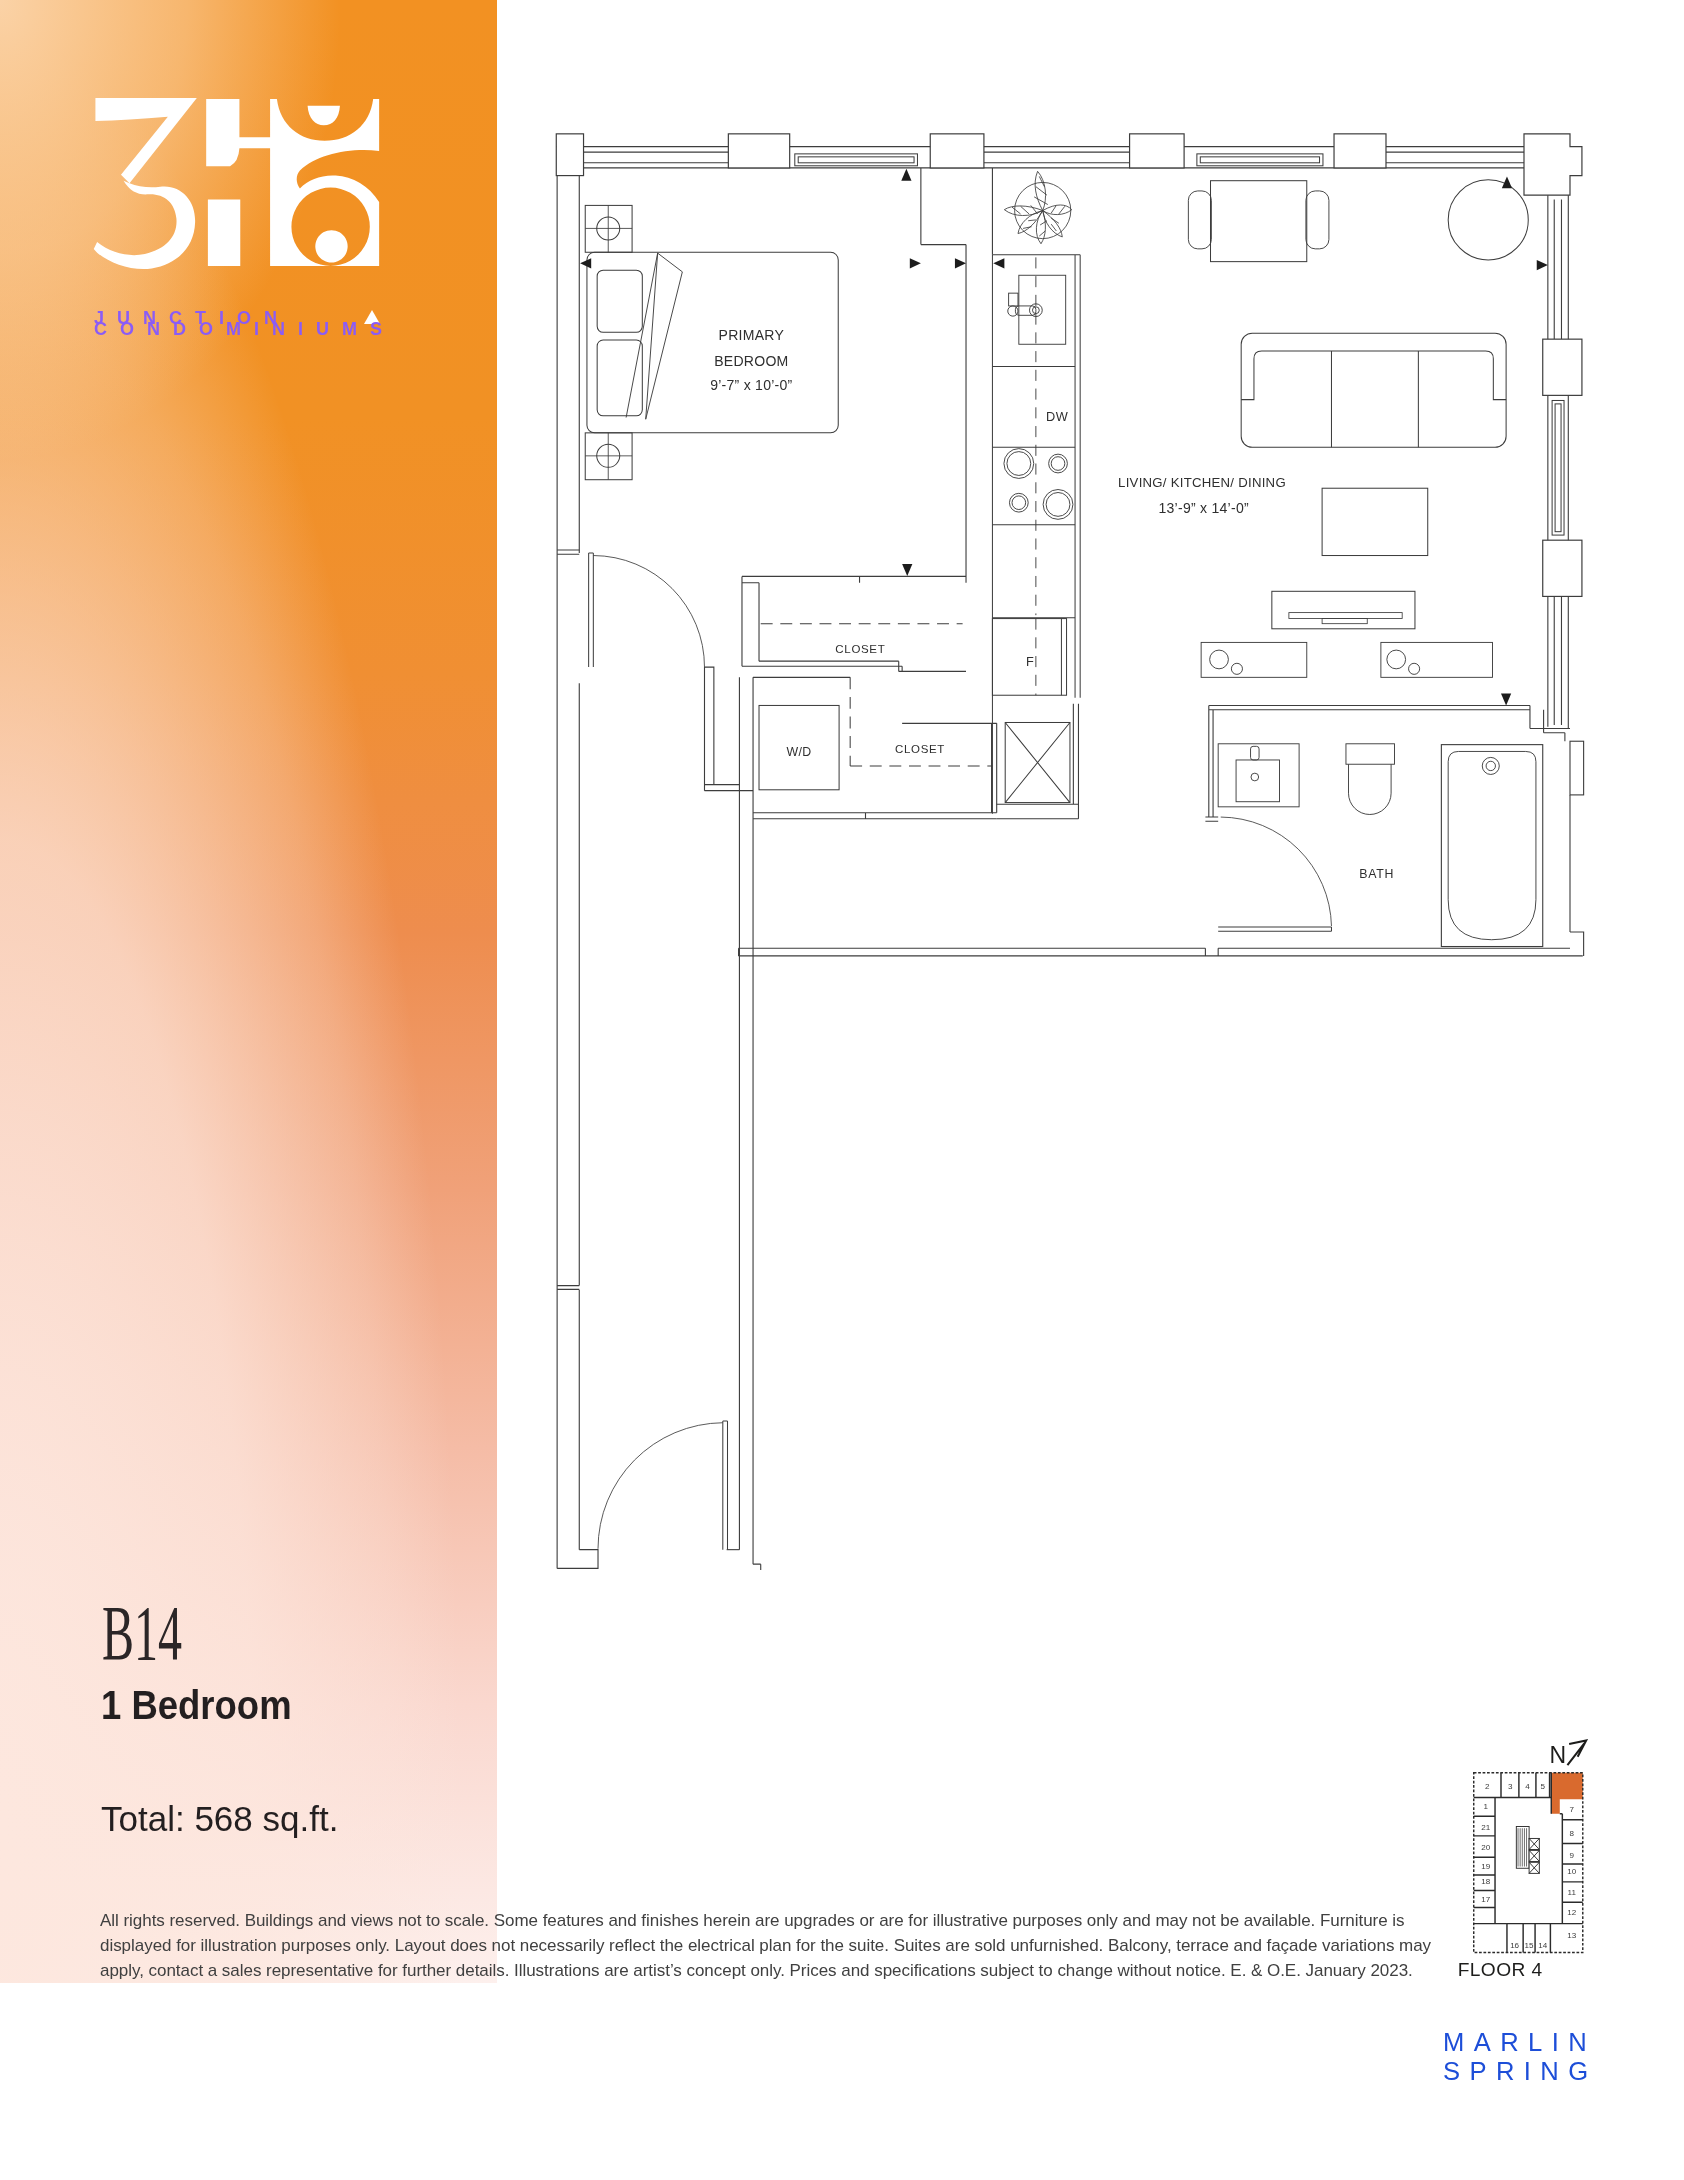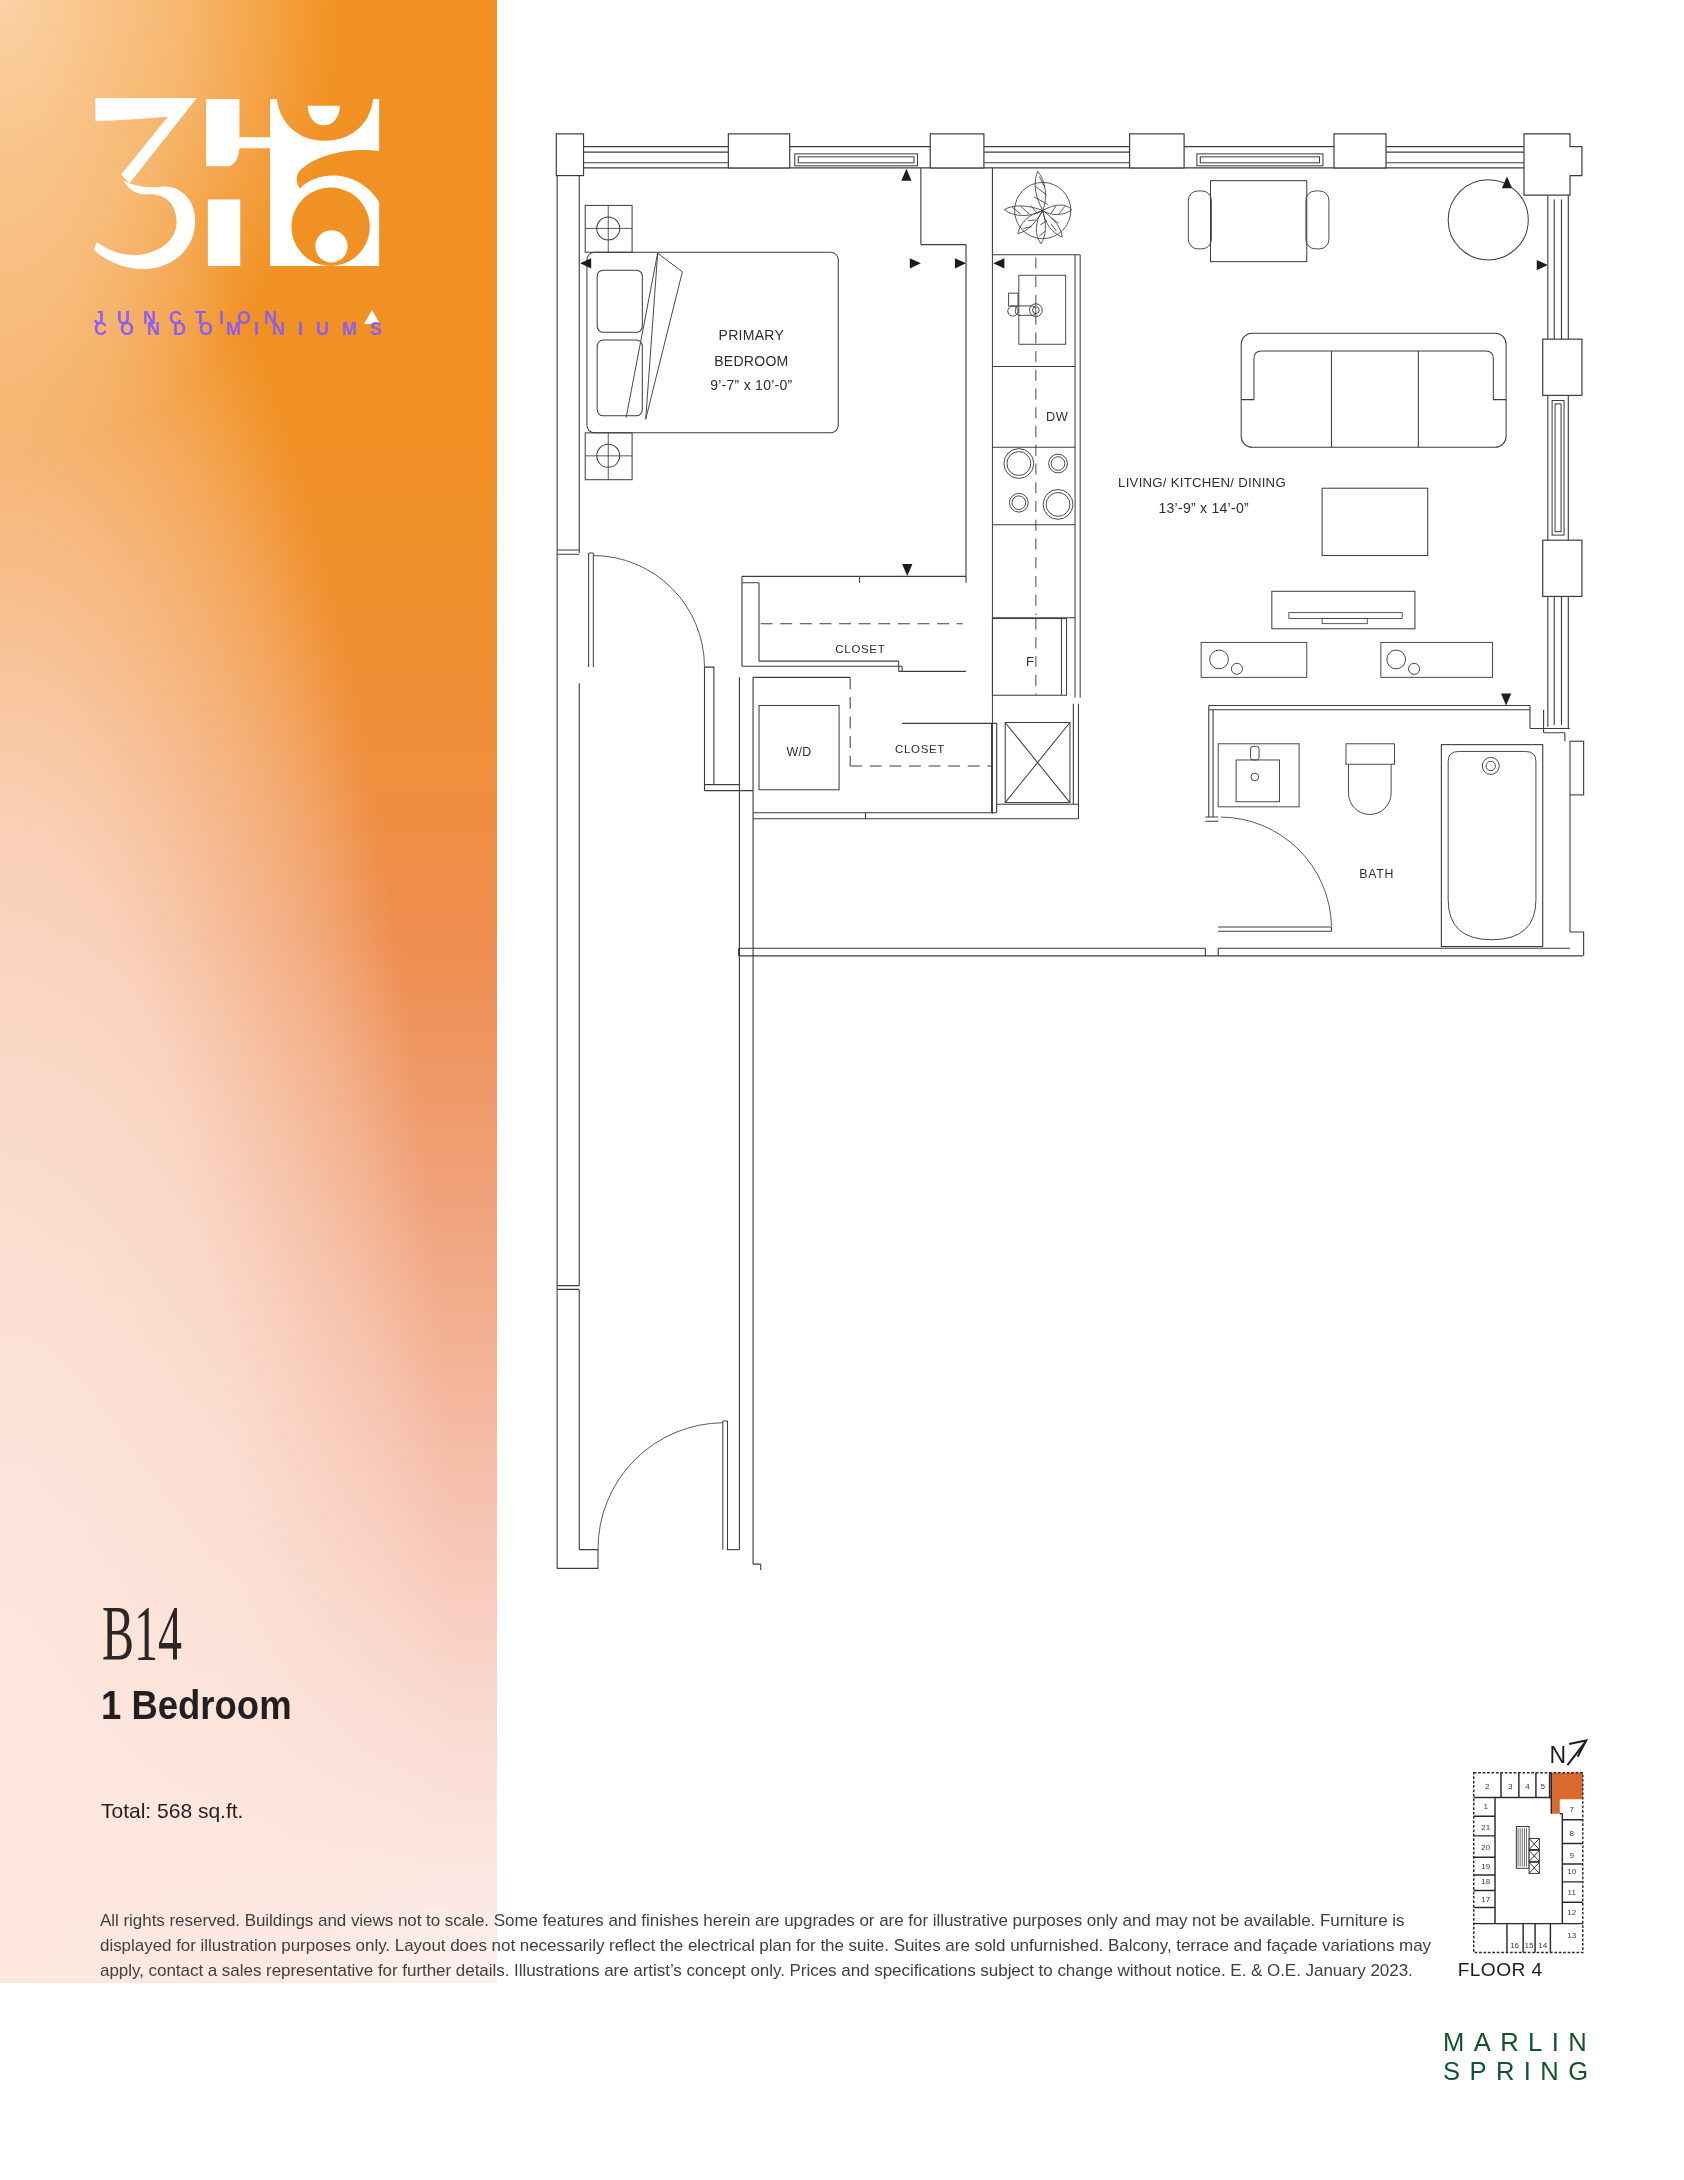--- a/index.html
+++ b/index.html
@@ -9,23 +9,23 @@
     background:
       radial-gradient(ellipse 341px 460px at 0% 0%, rgba(251,213,172,0.96) 0%, rgba(251,213,172,0.55) 55%, rgba(251,213,172,0) 100%),
       radial-gradient(ellipse 460px 1789px at 0% 92%, rgba(253,231,222,1) 0%, rgba(253,231,222,0.75) 55%, rgba(253,231,222,0.3) 85%, rgba(253,231,222,0) 100%),
       linear-gradient(180deg, #f29122 0%, #f19124 21%, #f08f33 34%, #ee8d4e 47%, #f0a179 60%, #f5bca6 73%, #fad8cf 86%, #fdf0ed 100%);
   }
   .wordmark{position:absolute;color:#8b5cf6;font-size:18px;letter-spacing:13px;font-weight:bold;}
   #b14{position:absolute;left:102px;top:1588px;color:#2b2627;font-family:"Liberation Serif",serif;
        font-size:78px;font-weight:normal;transform:scaleX(0.615);transform-origin:0 0;letter-spacing:0px;}
   #bed1{position:absolute;left:101px;top:1682px;color:#231f20;font-size:41px;font-weight:bold;letter-spacing:0px;
         transform:scaleX(0.89);transform-origin:0 0;}
-  #total{position:absolute;left:101px;top:1799px;color:#231f20;font-size:21px;}
+  #total{position:absolute;left:101px;top:1799px;color:#231f20;font-size:35px;}
   #disc{position:absolute;left:100px;top:1908px;color:#404040;font-size:17px;line-height:25px;letter-spacing:-0.04px;white-space:nowrap;}
-  #marlin{position:absolute;left:1443px;top:2028px;color:#14532d;font-size:25.6px;line-height:29px;letter-spacing:9.4px;font-weight:normal;}
+  #marlin{position:absolute;left:1443px;top:2028px;color:#1d4ed8;font-size:25.6px;line-height:29px;letter-spacing:9.4px;font-weight:normal;}
 </style>
 </head>
 <body>
 <div id="page">
 
   <div id="band"></div>
 
   <svg id="logo" style="position:absolute;left:0;top:0;" width="426" height="341" viewBox="0 0 500 400">
 
     <path fill="#ffffff" d="M112,115 H231 L152,215 L142,205 L197,137 Q150,141 112,142 Z"></path>

